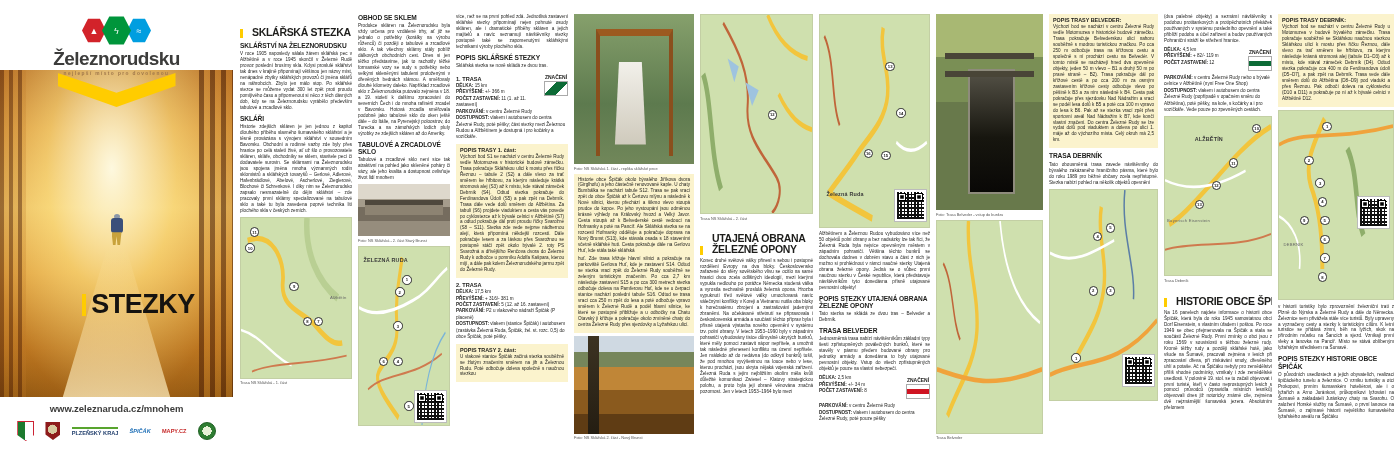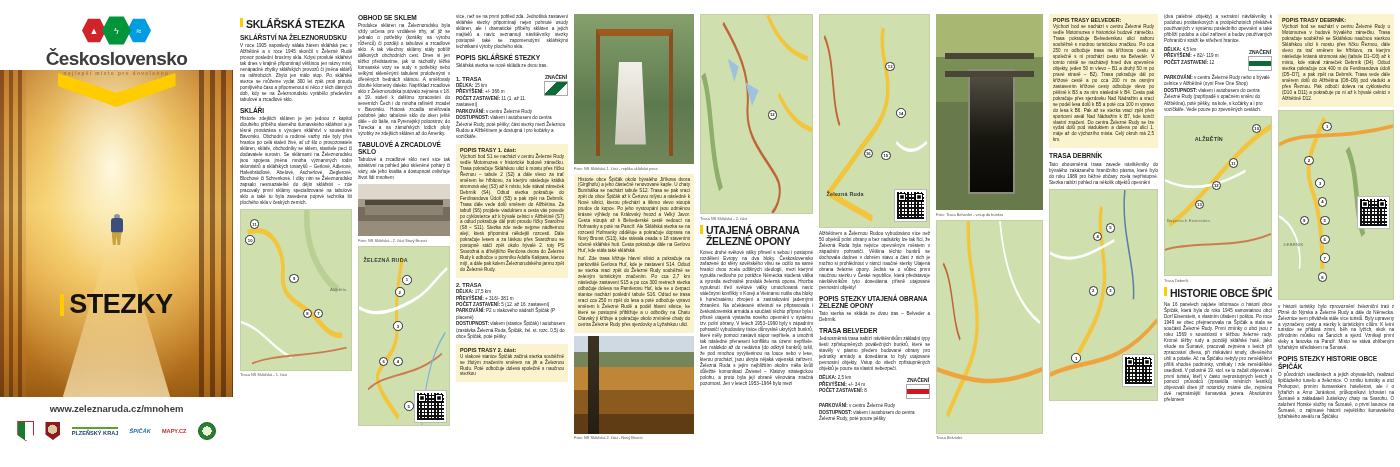--- a/index.html
+++ b/index.html
@@ -1,19 +1,19 @@
 <!DOCTYPE html>
 <html><head>
 <meta charset="utf-8">
 <style>
   html,body{margin:0;padding:0;}
   body{width:1400px;height:467px;background:#ffffff;font-family:"Liberation Sans",sans-serif;color:#1d1d1b;position:relative;overflow:hidden;}
   .col{position:absolute;top:14px;height:446px;overflow:hidden;}
   
-  .h-main{display:flex;align-items:flex-start;gap:3px;font-weight:bold;font-size:10.5px;letter-spacing:-.3px;text-transform:uppercase;margin:4px 0 3px;white-space:nowrap;}
+  .h-main{display:flex;align-items:flex-end;gap:9px;font-weight:bold;font-size:10.5px;letter-spacing:-.3px;text-transform:uppercase;margin:12px 0 3px;white-space:nowrap;}
   .ybar{display:inline-block;width:3px;height:9px;background:#ffcc00;flex:0 0 auto;}
   .h-sub{font-weight:bold;font-size:6.6px;margin:4px 0 2px;text-transform:uppercase;letter-spacing:-.1px;line-height:1.1;}
   .h-sub3{font-weight:bold;font-size:5.6px;margin:4px 0 1px;}
   p.bd{font-size:4.6px;line-height:1.3;text-align:justify;margin:0 0 3px;}
   .stat{font-size:4.6px;line-height:1.4;}
   .stat b{font-weight:bold;}
   .statrow{display:flex;justify-content:space-between;align-items:flex-start;gap:4px;}
   .znac{text-align:center;flex:0 0 auto;margin-top:2px;}
   .znac .zlab{font-size:5px;font-weight:bold;display:block;margin-bottom:1px;}
   .zbadge{display:inline-block;width:22px;height:13px;border:.5px solid #aaa;background:#fff;}
@@ -64,21 +64,21 @@
   .cover-photo{position:absolute;left:0;top:70px;width:100%;height:328px;background:
      radial-gradient(ellipse at 48% 30%,rgba(255,252,230,.95),rgba(255,224,130,.55) 38%,rgba(205,120,35,.25) 75%,rgba(120,60,15,0)),
      linear-gradient(180deg,#b06a24 0%,#d89a3f 18%,#efcb6e 42%,#e3aa45 62%,#b5741f 85%,#8a540f 100%);}
   .cover-photo::before{content:"";position:absolute;left:0;top:0;width:26px;height:100%;background:repeating-linear-gradient(90deg,rgba(90,40,10,.55) 0 4px,rgba(190,120,40,.25) 4px 9px);}
   .cover-photo::after{content:"";position:absolute;right:0;top:0;width:34px;height:100%;background:repeating-linear-gradient(90deg,rgba(80,35,8,.6) 0 5px,rgba(200,130,45,.3) 5px 11px);}
   .trail{position:absolute;left:50%;bottom:0;transform:translateX(-50%);width:120px;height:150px;background:linear-gradient(180deg,rgba(255,240,200,.0),rgba(255,238,190,.75));clip-path:polygon(42% 0,58% 0,95% 100%,5% 100%);}
   .hiker{position:absolute;left:50%;top:44%;transform:translateX(-50%);width:16px;height:36px;z-index:2;}
   .hiker .pack{position:absolute;left:2px;top:4px;width:12px;height:15px;background:#3a4f7a;border-radius:3px;}
   .hiker .head{position:absolute;left:5px;top:0;width:6px;height:5px;background:#8b97a8;border-radius:50%;}
   .hiker .legs{position:absolute;left:3px;top:18px;width:10px;height:13px;background:#c8a23c;clip-path:polygon(0 0,100% 0,85% 100%,60% 100%,50% 30%,40% 100%,15% 100%);}
-  .stezky{position:absolute;left:0;width:100%;bottom:78px;display:flex;align-items:center;justify-content:center;gap:5px;z-index:3;}
+  .stezky{position:absolute;left:0;width:100%;bottom:78px;display:flex;align-items:center;justify-content:center;gap:5px;z-index:3;padding-left:22px;}
   .stezky .t{font-size:27px;font-weight:bold;letter-spacing:-.5px;color:#151310;}
   .ybar2{display:inline-block;width:4px;height:22px;background:#ffcc00;}
   .cover-bottom{position:absolute;left:0;bottom:0;width:100%;height:70px;background:#fff;z-index:5;}
   .url{font-size:9.5px;font-weight:bold;color:#3c3c3b;text-align:center;margin-top:6px;}
   .logos{display:flex;align-items:center;justify-content:space-evenly;margin-top:7px;padding:0 6px;}
   .crest1{width:15px;height:18px;background:linear-gradient(90deg,#1c7a2e 0 50%,#fff 50%),#fff;border:1.5px solid #c23;clip-path:polygon(0 0,100% 0,100% 70%,50% 100%,0 70%);}
   .crest2{width:15px;height:18px;background:radial-gradient(circle at 50% 40%,#d8c9a0 0 35%,#8e1b1b 36%);clip-path:polygon(0 0,100% 0,100% 70%,50% 100%,0 70%);}
   .tlogo{font-size:5.6px;font-weight:bold;}
   .tlogo.pk{color:#23406e;border-top:2px solid #58a42e;padding-top:1px;}
   .tlogo.sp{color:#1b6db5;font-style:italic;}
@@ -89,21 +89,21 @@
 </head>
 <body>
 
 <div class="cover">
   <div class="logo-wrap">
     <div class="hexrow">
       <div class="hex red">▲</div>
       <div class="hex green">ϟ</div>
       <div class="hex blue">≈</div>
     </div>
-    <div class="brand">Československo</div>
+    <div class="brand">Železnorudsku</div>
     <div class="tagline">nejlepší místo pro dovolenou</div>
   </div>
   <div class="chev"></div>
   <div class="cover-photo">
     <div class="trail"></div>
     <div class="hiker">
       <div class="head"></div>
         <div class="pack"></div>
         <div class="legs"></div>
     </div>

